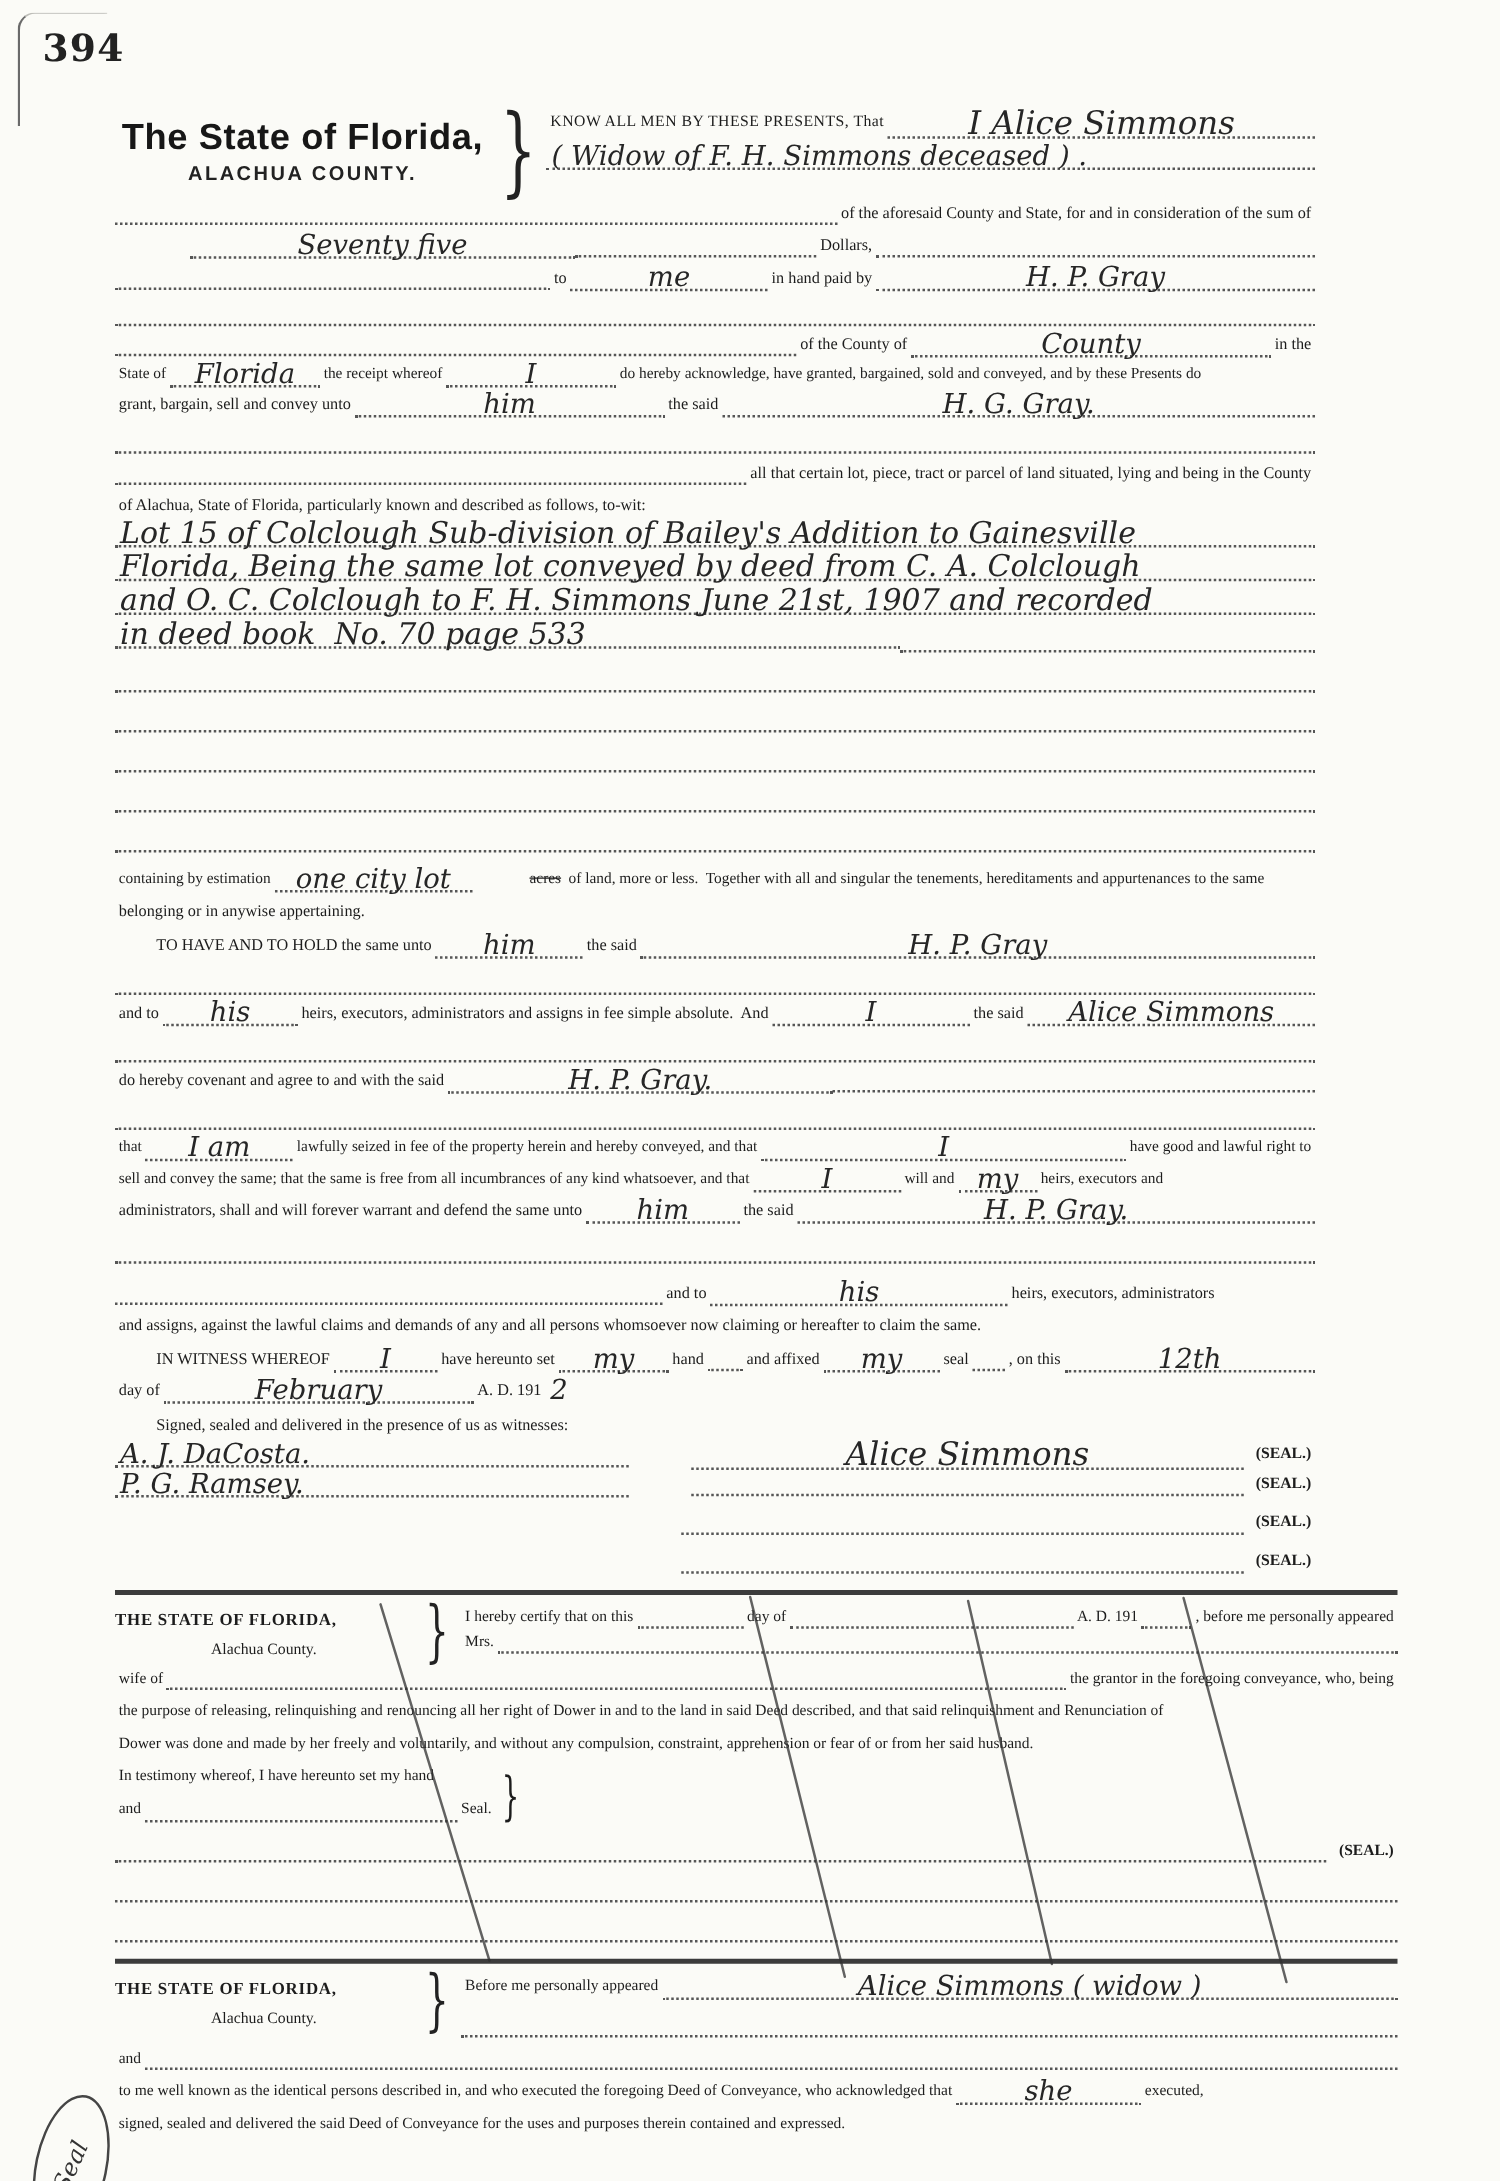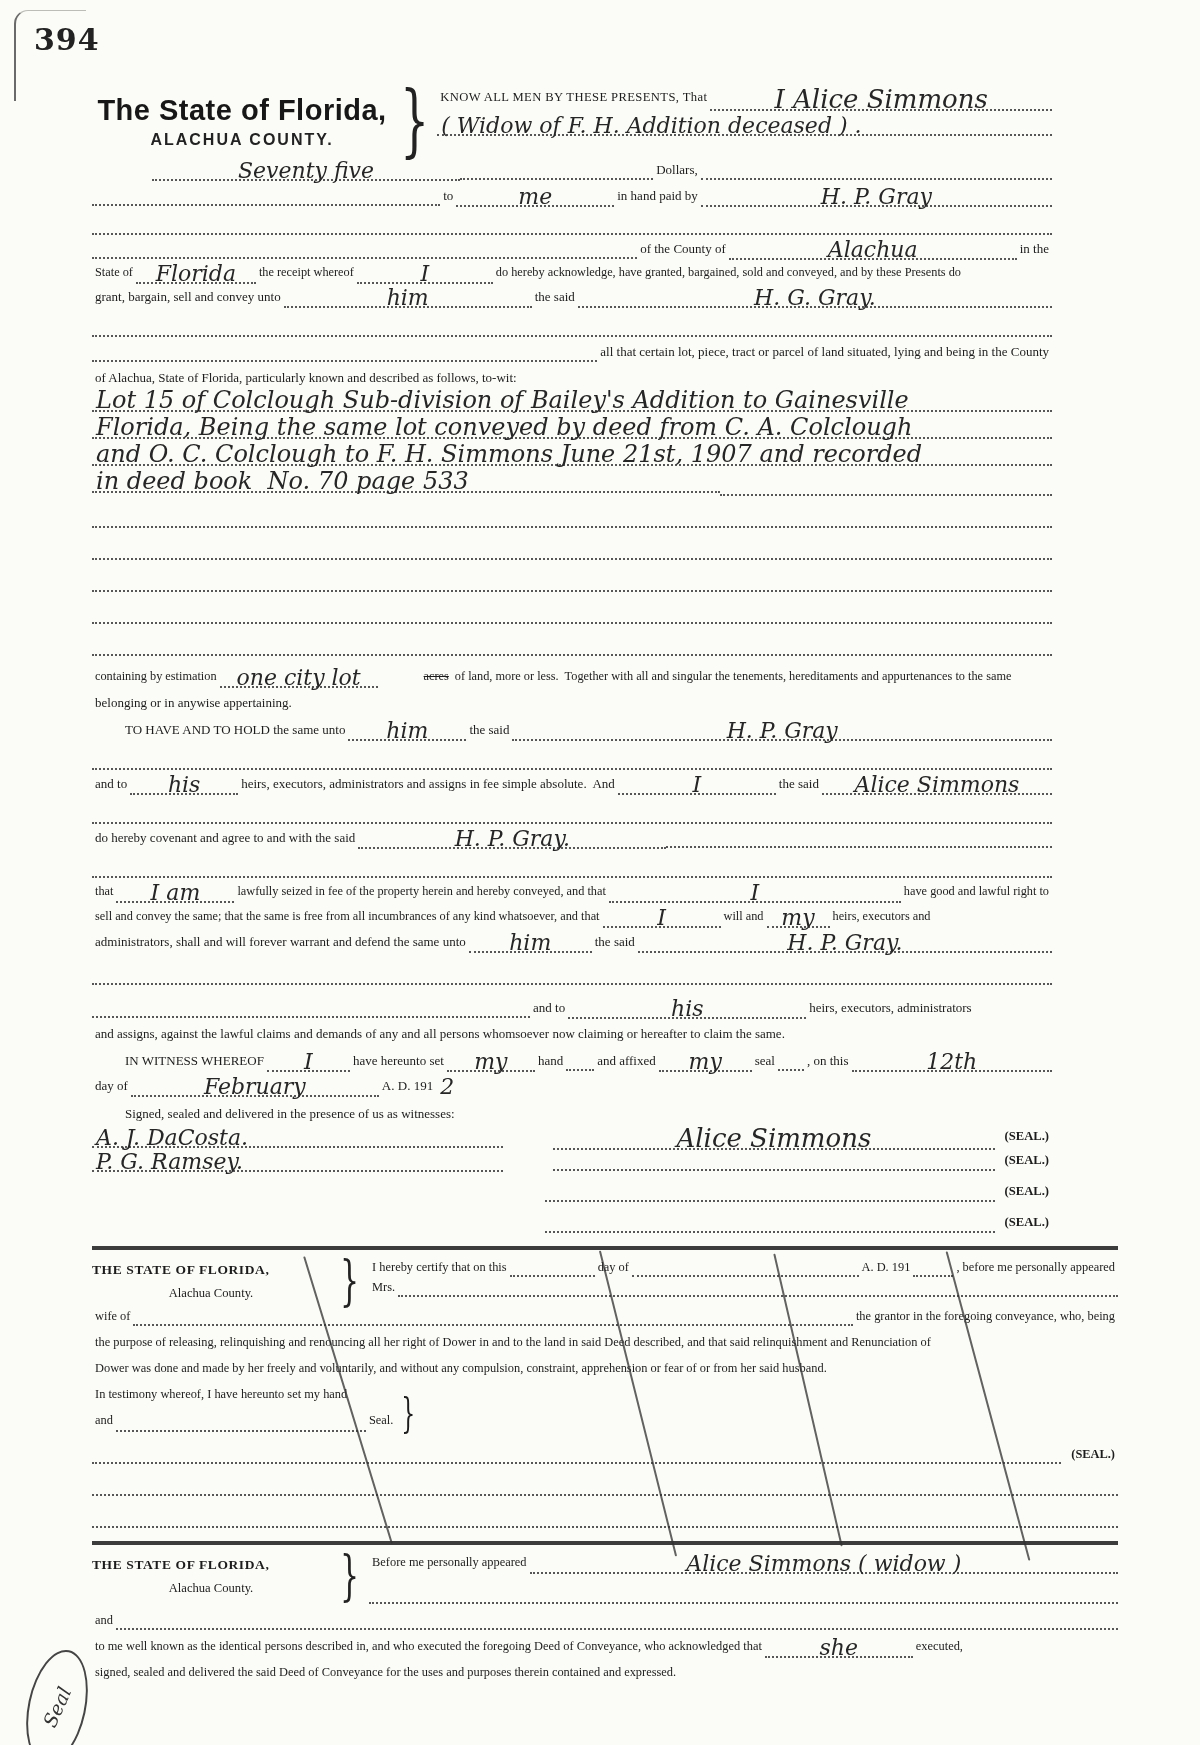--- a/index.html
+++ b/index.html
@@ -71,47 +71,51 @@
         <div class="state-title">The State of Florida,</div>
         <div class="county-title">ALACHUA COUNTY.</div>
       </div>
       <div class="brace-lg">}</div>
       <div class="header-right">
         <div class="row">
           <span class="printed caps">KNOW ALL MEN BY THESE PRESENTS, That</span>
           <span class="hw big ul grow" style="text-align:center">I Alice Simmons</span>
         </div>
         <div class="row" style="margin-top:6px">
-          <span class="hw ul grow">( Widow of F. H. Addition deceased ) .</span>
+          <span class="hw ul grow">( Widow of F. H. Simmons deceased ) .</span>
         </div>
       </div>
     </div>
 
     <div class="deed-body">
+        <div class="row">
+          <span class="fill" style="flex-grow: 1;"></span>
+          <span class="printed">of the aforesaid County and State, for and in consideration of the sum of</span>
+        </div>
         <div class="row" style="margin-top: 5px;">
           <span class="spacer" style="width: 60px; flex-shrink: 0;"></span>
           <span class="hw ul" style="width: 300px; flex-shrink: 0; text-align: center;">Seventy five</span>
           <span class="fill" style="flex-grow: 0.55;"></span>
           <span class="printed">Dollars,</span>
           <span class="fill" style="flex-grow: 1;"></span>
         </div>
         <div class="row" style="margin-top: 5px;">
           <span class="fill" style="flex-grow: 0.9;"></span>
           <span class="printed">to</span>
           <span class="hw ul" style="width: 150px; flex-shrink: 0; text-align: center;">me</span>
           <span class="printed">in hand paid by</span>
           <span class="hw ul" style="flex-grow: 0.6; text-align: center;">H. P. Gray</span>
         </div>
         <div class="row" style="margin-top: 8px;">
           <span class="fill" style="flex-grow: 1;"></span>
         </div>
         <div class="row" style="margin-top: 3px;">
           <span class="fill" style="flex-grow: 1;"></span>
           <span class="printed">of the County of</span>
-          <span class="hw ul" style="width: 280px; flex-shrink: 0; text-align: center;">Alachua</span>
+          <span class="hw ul" style="width: 280px; flex-shrink: 0; text-align: center;">County</span>
           <span class="printed">in the</span>
         </div>
         <div class="row tight" style="margin-top: 3px;">
           <span class="printed">State of</span>
           <span class="hw ul" style="width: 112px; flex-shrink: 0; text-align: center;">Florida</span>
           <span class="printed">the receipt whereof</span>
           <span class="hw ul" style="width: 128px; flex-shrink: 0; text-align: center;">I</span>
           <span class="printed">do hereby acknowledge, have granted, bargained, sold and conveyed, and by these Presents do</span>
         </div>
         <div class="row" style="margin-top: 3px;">

